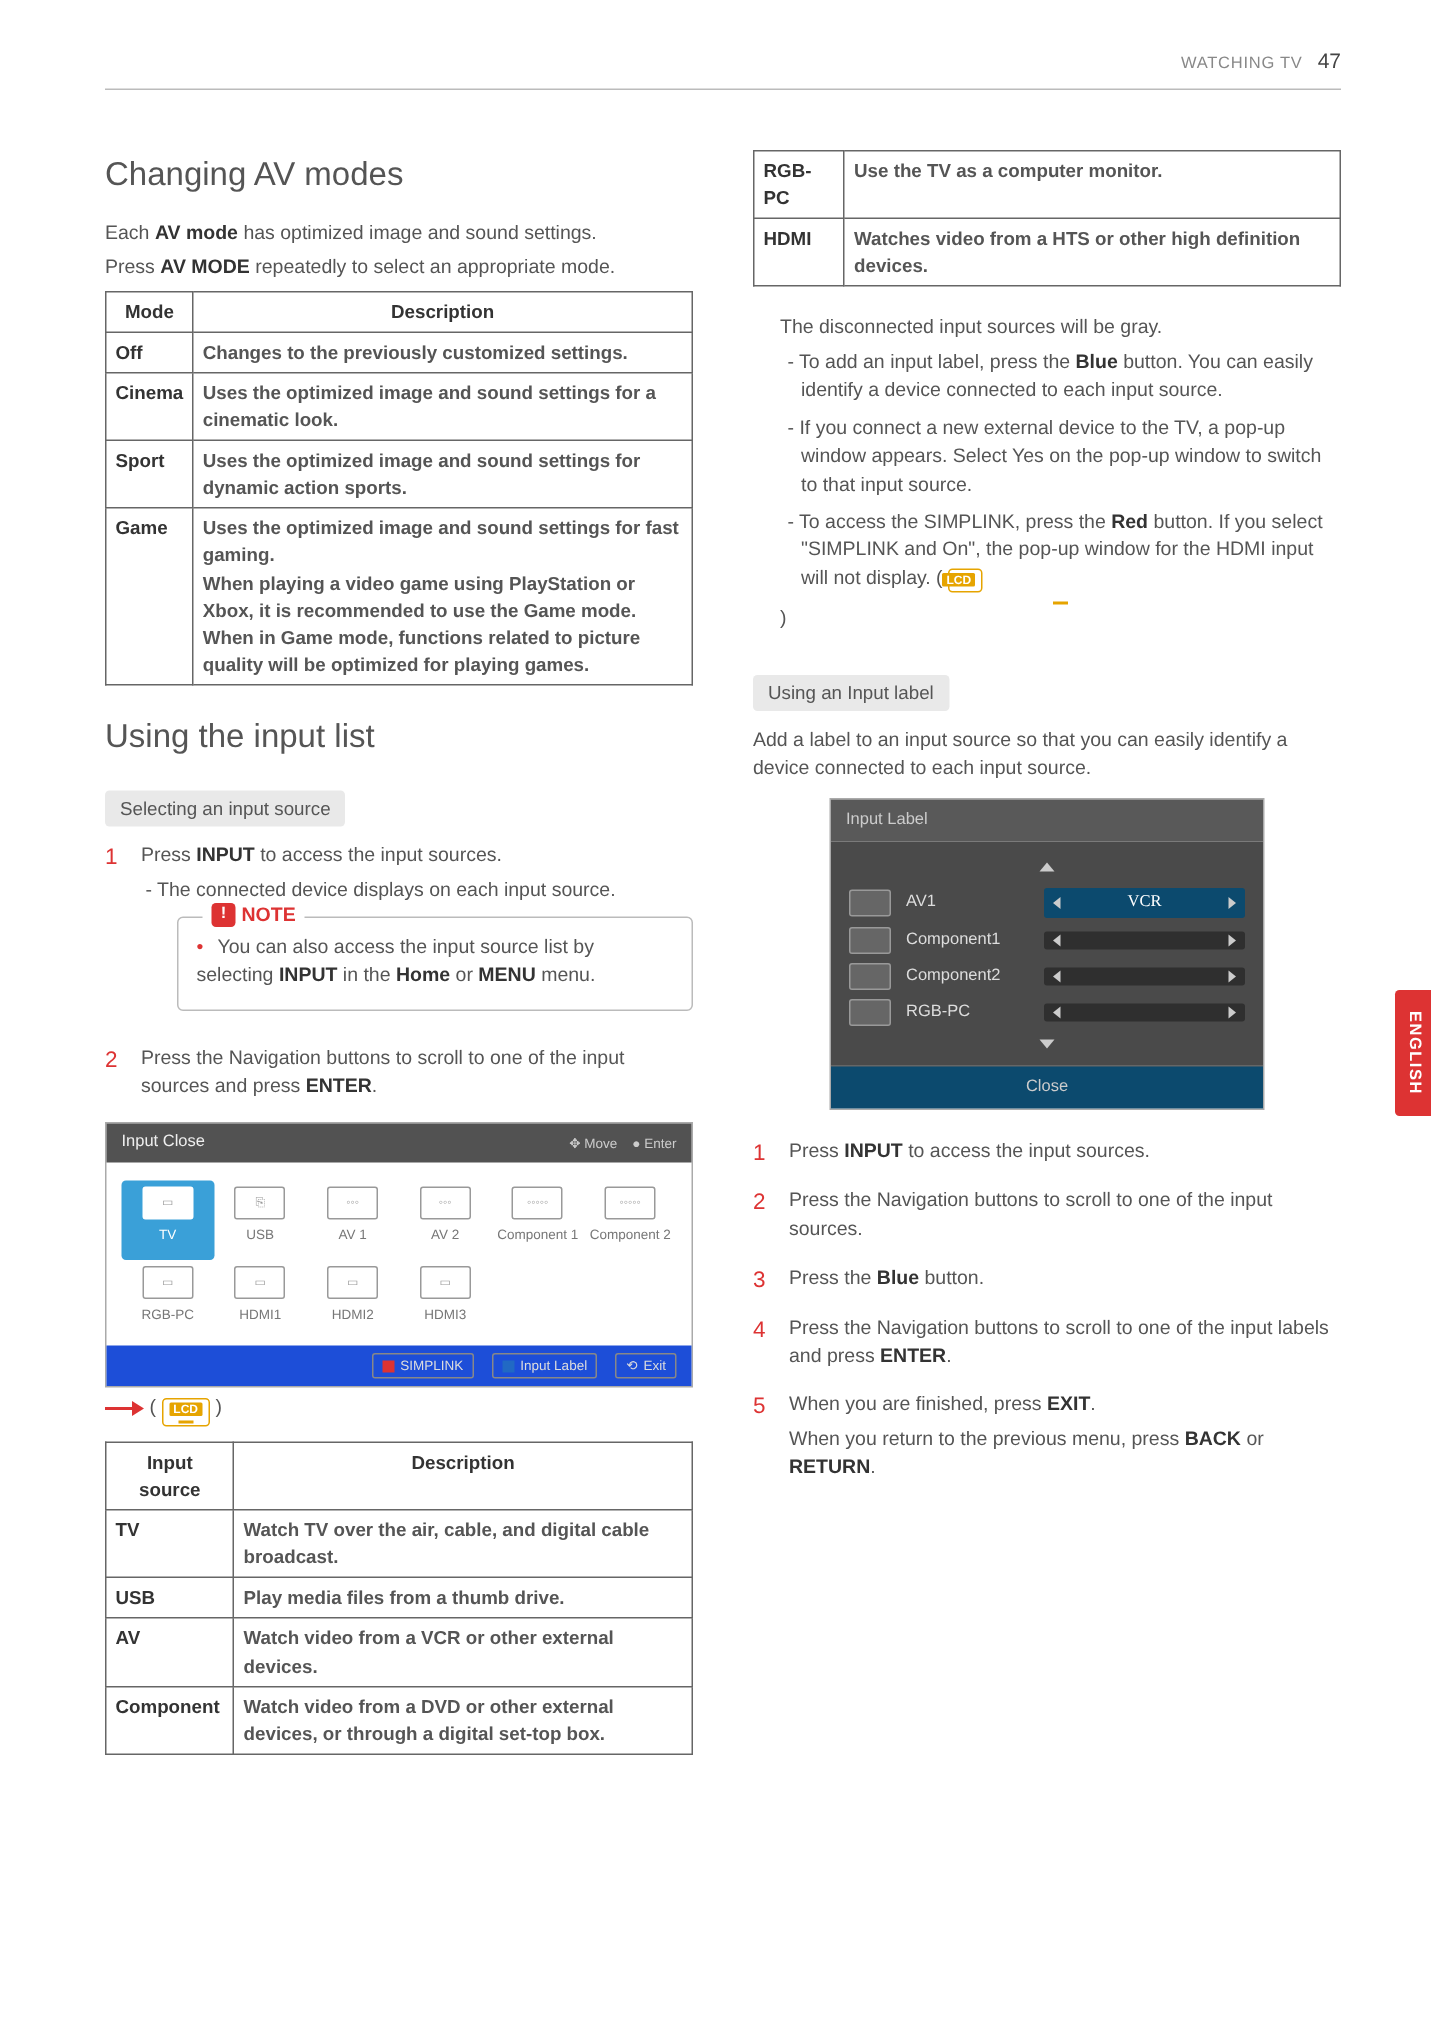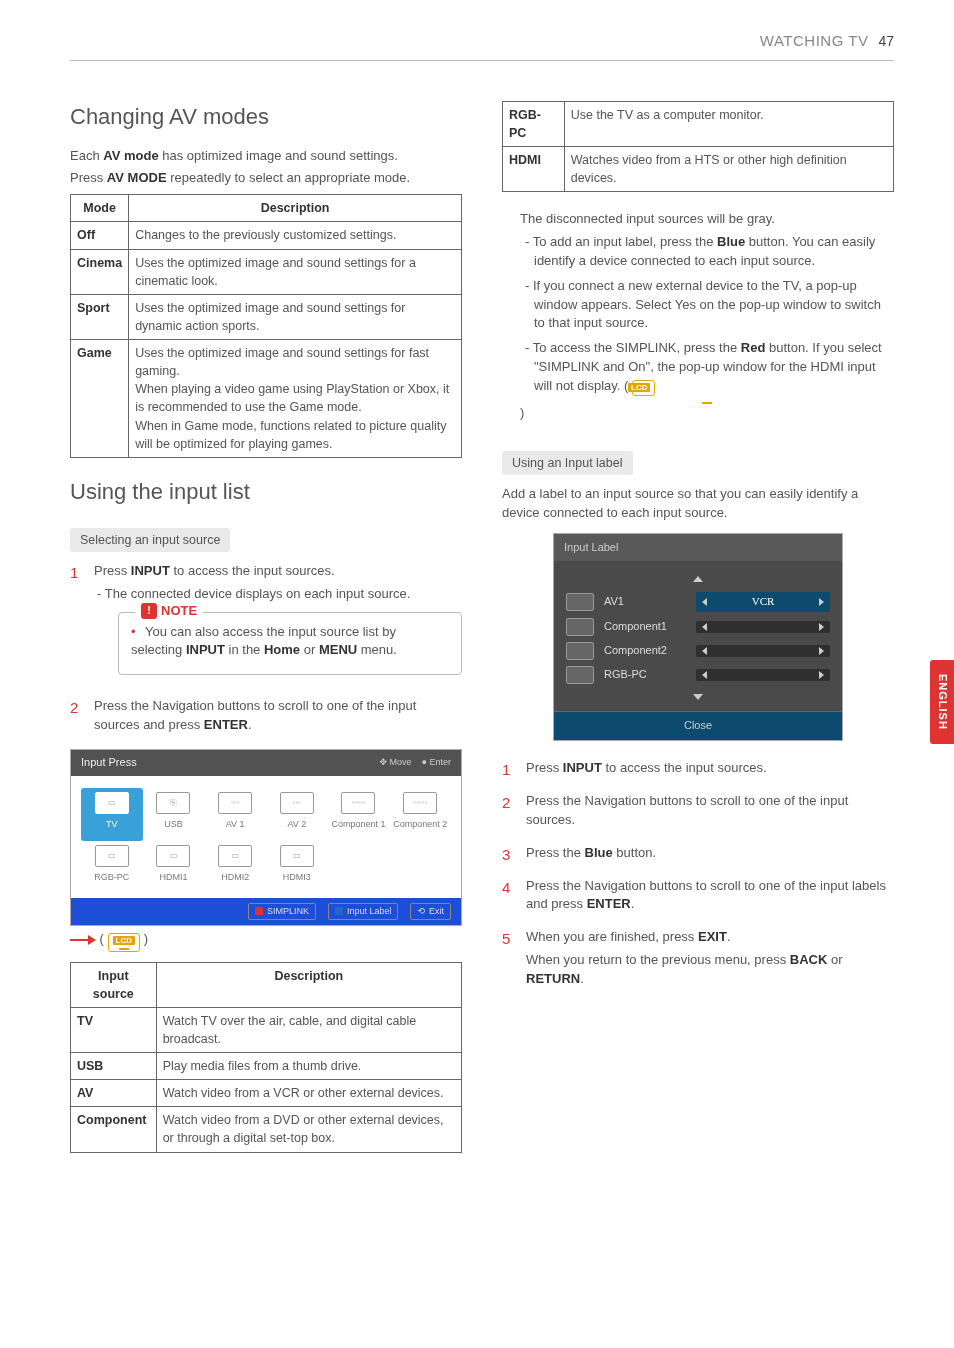--- a/index.html
+++ b/index.html
@@ -17,40 +17,41 @@
     padding: 30px 60px 30px 70px;
   }
   .header-row {
     display: flex;
     justify-content: flex-end;
     align-items: baseline;
     border-bottom: 1px solid #bbb;
     padding-bottom: 8px;
     margin-bottom: 40px;
   }
-  .header-label { font-size: 15px; color: #888; letter-spacing: 0.5px; margin-right: 10px; margin-left: 27px;}
+  .header-label { font-size: 11px; color: #888; letter-spacing: 0.5px; margin-right: 10px; margin-left: 27px;}
   .header-page { font-size: 14px; color: #444; }
   .cols { display: flex; gap: 40px; }
   .col { flex: 1 1 50%; min-width: 0;}
   h2 { font-size: 22px; font-weight: 400; color: #555; margin-bottom: 14px; }
   p { color: #555; margin-bottom: 4px; }
   .b { font-weight: 700; color: #333;}
   table.info {
     border-collapse: collapse;
     width: 100%;
     margin-top: 6px;
     margin-bottom: 18px;
     font-size: 12.5px;
   }
   table.info th, table.info td {
     border: 1px solid #666;
     padding: 4px 6px;
     vertical-align: top;
     text-align: left;
     color: #555;
+    font-weight: bold;
   }
   table.info th { font-weight: 700; text-align: center; color:#333;}
   table.info td.h { font-weight: 700; color:#333;}
   .section-pill {
     display: inline-block;
     background: #e9e9e9;
     border-radius: 3px;
     padding: 3px 10px;
     font-size: 12.5px;
     color: #555;
@@ -249,21 +250,21 @@
             <p>
               <span>Press the Navigation buttons to scroll to one of the input sources and press </span><span class="b">ENTER</span><span>.</span>
             </p>
           </div>
         </li>
       </ol>
 
       
       <div class="input-list-panel">
         <div class="input-list-header">
-          <span>Input Press</span>
+          <span>Input Close</span>
           <span class="il-head-right">
             <span>✥ <span>Move</span></span>
             <span>● <span>Enter</span></span>
           </span>
         </div>
         <div class="il-grid">
           <div class="il-item sel">
               <div class="il-icon">▭</div>
               <span>TV</span>
             </div>

